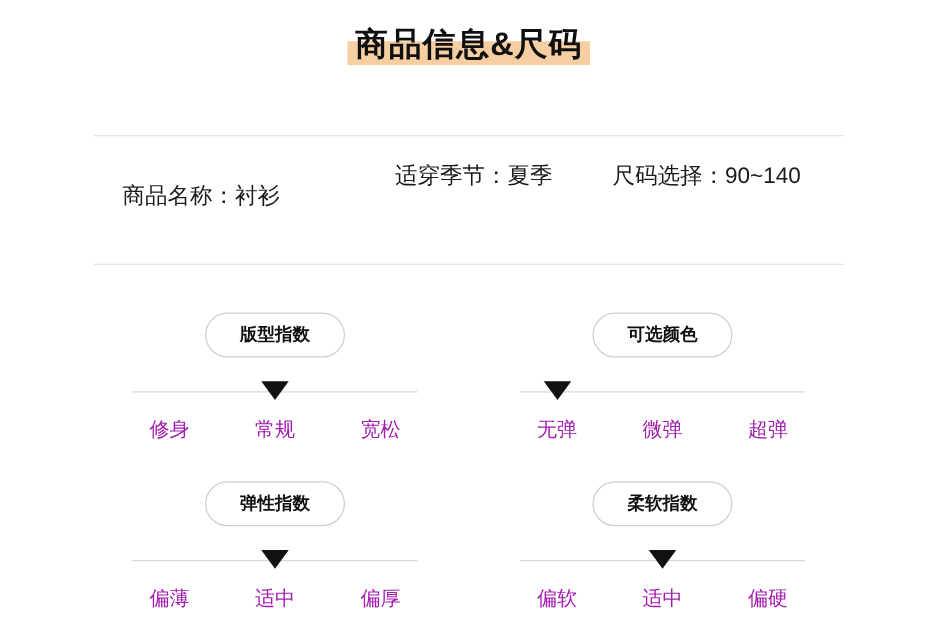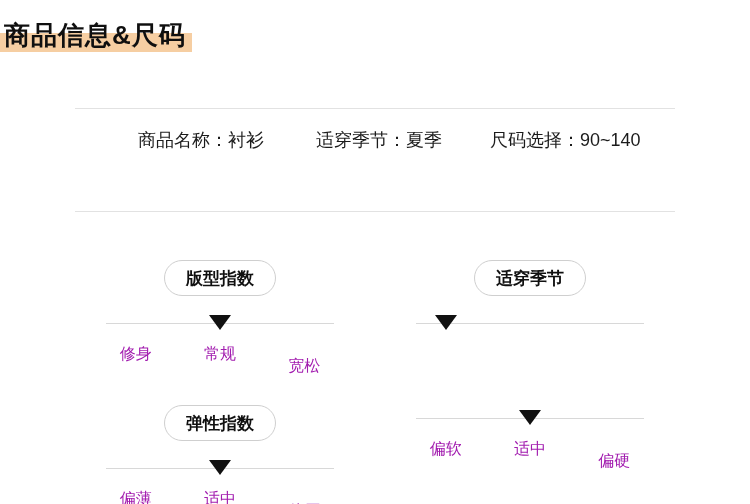--- a/index.html
+++ b/index.html
@@ -7,21 +7,21 @@
     position: relative;
     width: 750px;
     height: 504px;
     background: #ffffff;
     font-family: "Liberation Sans", "DejaVu Sans", sans-serif;
     color: #1a1a1a;
     overflow: hidden;
   }
 
   
-  .title-row { position: absolute; top: 18px; left: 0; width: 750px; text-align: left; }
+  .title-row { position: absolute; top: 18px; left: 0; width: 750px; text-align: center; }
   .title-wrap { position: relative; display: inline-block; padding: 0 4px; }
   .title-highlight {
     position: absolute; left: -2px; right: -2px; bottom: 0px; height: 19px;
     background: #F6CEA2; z-index: 0;
   }
   .title-text {
     position: relative; z-index: 1;
     font-size: 26px; font-weight: 700; letter-spacing: 1px; color: #0f0f0f;
     line-height: 34px;
   }
@@ -29,60 +29,60 @@
   
   .divider {
     position: absolute; left: 75px; width: 600px; height: 0;
     border-top: 1px solid #e2e2e2;
   }
   .divider-1 { top: 108px; }
   .divider-2 { top: 211px; }
 
   
   .info-field { position: absolute; font-size: 18px; line-height: 24px; color: #1b1b1b; white-space: nowrap; }
-  .if-0 { left: 98px;  top: 128px; margin-left: 40px; }
+  .if-0 { left: 98px;  top: 144px; }
   .if-1 { left: 316px; top: 128px; }
   .if-2 { left: 490px; top: 128px; }
   .if-3 { left: 302px; top: 167px; }
 
   
   .indicators {
     position: absolute; top: 246px; left: 0; width: 750px;
     display: grid;
     grid-template-columns: 228px 228px;
     justify-content: center;
     column-gap: 82px;
     row-gap: 29px;
   }
   .indicator-group { width: 228px; }
   .pill {
     box-sizing: border-box;
-    width: 112px; height: 36px; margin: 14px auto;
+    width: 112px; height: 36px; margin: 4px auto;
     border: 1px solid #cfcfcf; border-radius: 18px;
     display: flex; align-items: center; justify-content: center;
-    font-size: 17px; font-weight: 700; color: #101010;
+    font-size: 14px; font-weight: 700; color: #101010;
     background: #ffffff; white-space: nowrap;
   }
   .scale { position: relative; height: 17px; margin-top: 18px; }
   .scale-line {
     position: absolute; left: 0; right: 0; top: 9px; height: 0;
     border-top: 1px solid #d8d8d8;
   }
   .scale-arrow {
     position: absolute; top: 1px; left: 50%;
     width: 0; height: 0; transform: translateX(-50%);
     border-left: 11px solid transparent;
     border-right: 11px solid transparent;
     border-top: 15px solid #111111;
   }
   .levels { position: relative; height: 18px; margin-top: 13px; font-size: 16px; color: #a21caf; }
   .lv { position: absolute; top: 0; transform: translateX(-50%); white-space: nowrap; }
   .lv0 { left: 13%; }
   .lv1 { left: 50%; }
-  .lv2 { left: 87%; margin-top: 12px; }
+  .lv2 { left: 87%; }
 </style>
 </head>
 <body>
 
 <div class="page">
 
   <div class="title-row">
     <div class="title-wrap">
       <span class="title-highlight" style="background: rgb(246, 206, 162);"></span>
       <span class="title-text">商品信息&amp;尺码</span>
@@ -111,41 +111,47 @@
         <div class="scale-arrow" style="left: 50%;"></div>
       </div>
       <div class="levels">
         <span class="lv lv0">修身</span>
         <span class="lv lv1">常规</span>
         <span class="lv lv2">宽松</span>
       </div>
     </div>
 
     <div class="indicator-group">
-      <div class="pill">适穿季节</div>
+      <div class="pill">可选颜色</div>
       <div class="scale">
         <div class="scale-line"></div>
         <div class="scale-arrow" style="left: 13%;"></div>
+      </div>
+      <div class="levels">
+        <span class="lv lv0">无弹</span>
+        <span class="lv lv1">微弹</span>
+        <span class="lv lv2">超弹</span>
       </div>
     </div>
 
     <div class="indicator-group">
       <div class="pill">弹性指数</div>
       <div class="scale">
         <div class="scale-line"></div>
         <div class="scale-arrow" style="left: 50%;"></div>
       </div>
       <div class="levels">
         <span class="lv lv0">偏薄</span>
         <span class="lv lv1">适中</span>
         <span class="lv lv2">偏厚</span>
       </div>
     </div>
 
     <div class="indicator-group">
+      <div class="pill">柔软指数</div>
       <div class="scale">
         <div class="scale-line"></div>
         <div class="scale-arrow" style="left: 50%;"></div>
       </div>
       <div class="levels">
         <span class="lv lv0">偏软</span>
         <span class="lv lv1">适中</span>
         <span class="lv lv2">偏硬</span>
       </div>
     </div>

